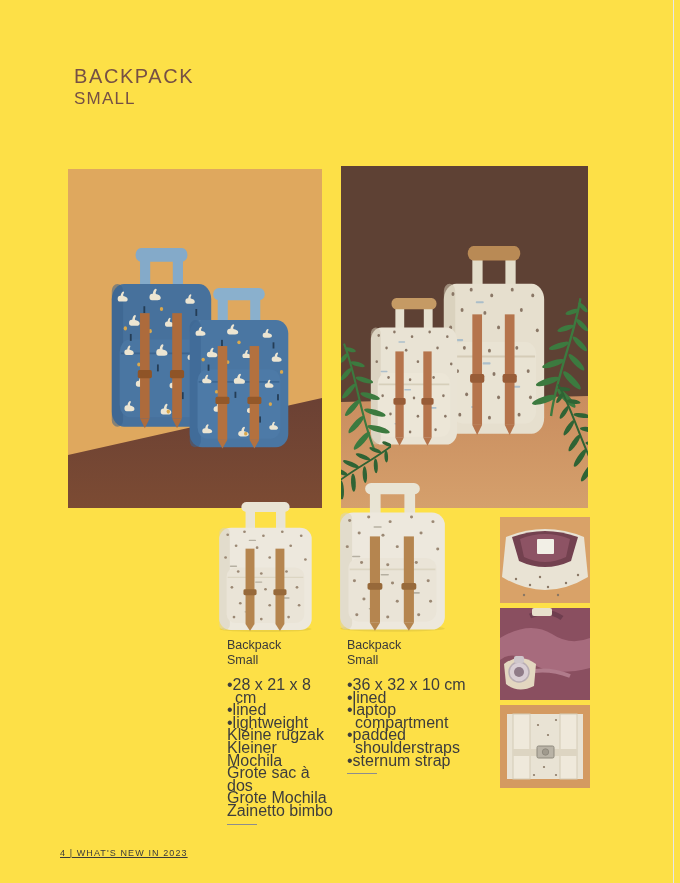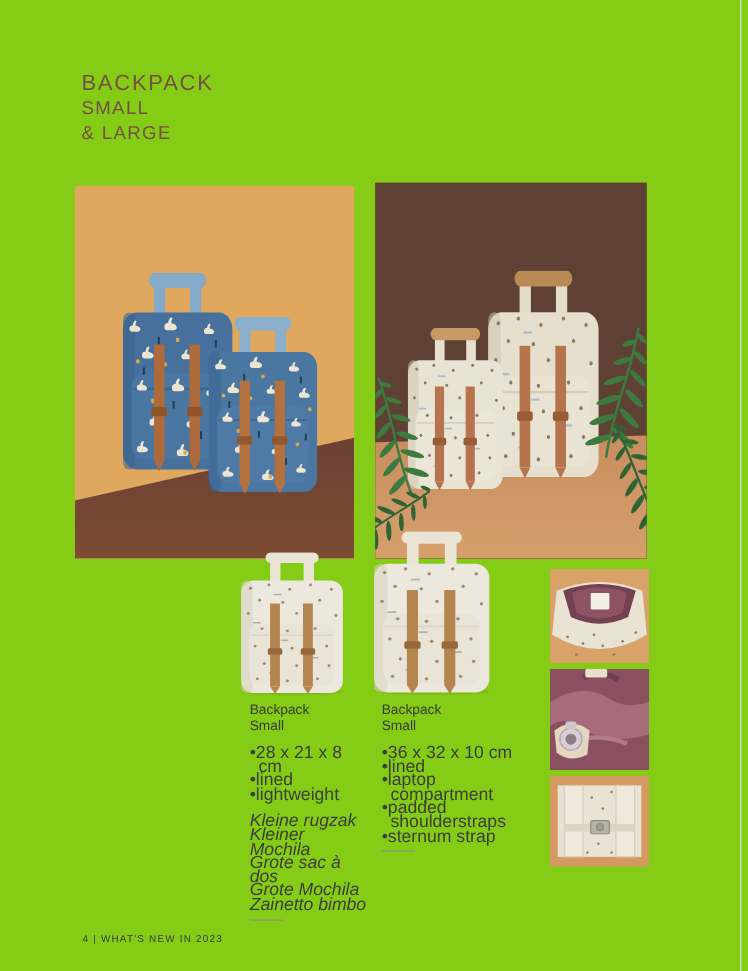--- a/index.html
+++ b/index.html
@@ -1,16 +1,16 @@
 <!DOCTYPE html>
 <html><head>
 <meta charset="utf-8">
 <style>
   html,body{margin:0;padding:0;background:#ffffff;}
-  .page{position:relative;width:680px;height:883px;background:#84cc16;overflow:hidden;
+  .page{position:relative;width:680px;height:883px;background:#fde047;overflow:hidden;
         font-family:"Liberation Sans",sans-serif;color:#3d3d3d;}
   .page-edge{position:absolute;left:673px;top:0;width:1px;height:883px;background:#e7e7e7;}
 
   
   .title-block{position:absolute;left:74px;top:64px;color:#765045;}
   .title-main{font-size:20px;line-height:24px;letter-spacing:1.6px;font-weight:400;}
   .title-sub{font-size:17px;line-height:22px;letter-spacing:1.2px;font-weight:400;}
 
   
   .hero{position:absolute;overflow:hidden;}
@@ -31,25 +31,25 @@
   .detail-3{top:705px;height:83px;}
 
   
   .info{position:absolute;top:638px;}
   .info-left{left:227px;width:106px;}
   .info-right{left:347px;width:130px;}
   .product-name{font-size:12.5px;line-height:15px;font-weight:400;color:#3a3a3a;margin:0 0 11px 0;}
   ul.specs,ul.trans{list-style:none;margin:0;padding:0;font-size:16px;line-height:12.6px;color:#3d3d3d;}
   ul.specs li{padding-left:8px;text-indent:-8px;}
   ul.specs li::before{content:"\2022 ";}
-  ul.trans{margin-top:12px;font-style:italic;}
+  ul.trans{}
   .divider{width:30px;height:1px;background:#8d8d8d;margin-top:6px;}
 
   
-  .footer{position:absolute;left:75px;top:848px;font-size:9px;letter-spacing:1.1px;color:#3a3a3a;}
+  .footer{position:absolute;left:60px;top:848px;font-size:9px;letter-spacing:1.1px;color:#3a3a3a;text-decoration:underline;}
 
   .defs-hidden{position:absolute;width:0;height:0;overflow:hidden;}
 </style>
 </head>
 <body>
 
 <svg class="defs-hidden" aria-hidden="true">
   <defs>
     <path id="dino-s" d="M1.5,7.2 C1.5,5 3,4.2 4.8,4.4 C5.2,2.2 6.2,0.6 7.6,0.4 C8.6,0.3 8.9,1.2 8.3,2 C7.7,2.8 7.4,3.6 7.8,4.6 C10.4,5 12.6,6 12.6,7.6 C12.6,9 11.2,9.6 9.4,9.6 L4,9.6 C2.4,9.6 1.5,8.6 1.5,7.2 Z"></path>
 
@@ -173,21 +173,20 @@
     </symbol>
   </defs>
 </svg>
 
 <div class="page">
   <div class="page-edge"></div>
 
   <div class="title-block">
     <div class="title-main">BACKPACK</div>
     <div class="title-sub">SMALL</div>
-    <div class="title-sub">&amp; LARGE</div>
   </div>
 
   <div class="hero hero-left">
     <svg class="layer" width="254" height="339" viewBox="0 0 254 339">
       <defs>
         <linearGradient id="floorL" x1="0" y1="0" x2="0" y2="1">
           <stop offset="0" stop-color="#6b4134"></stop>
             <stop offset="1" stop-color="#7c4b33"></stop>
         </linearGradient>
       </defs>

